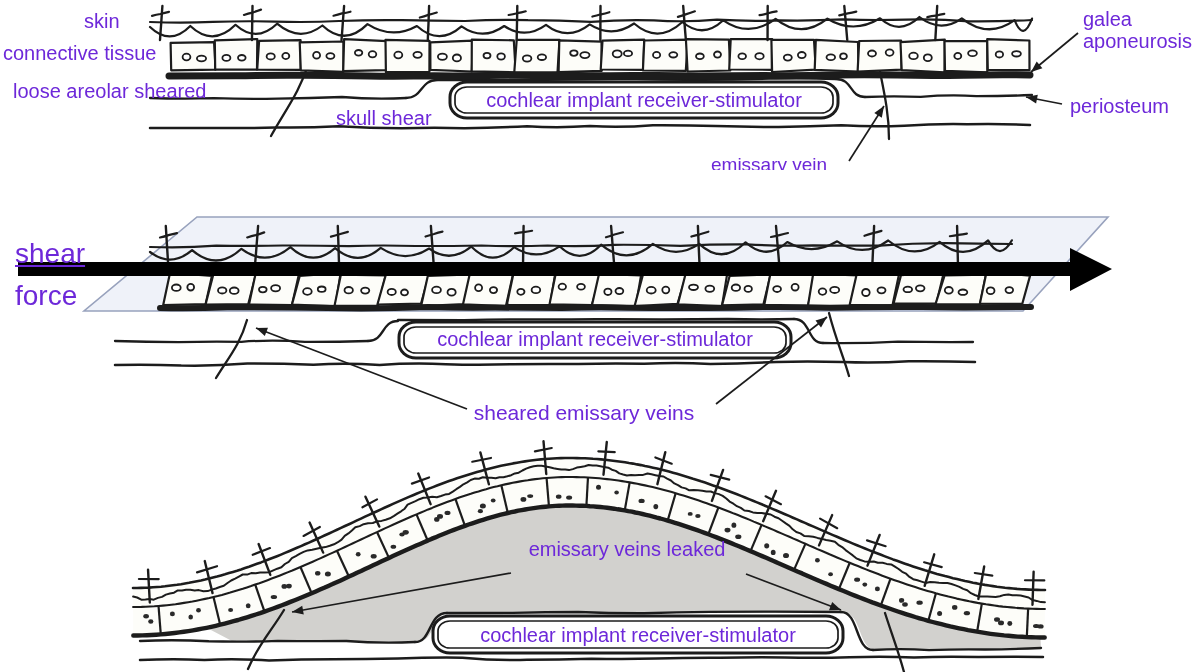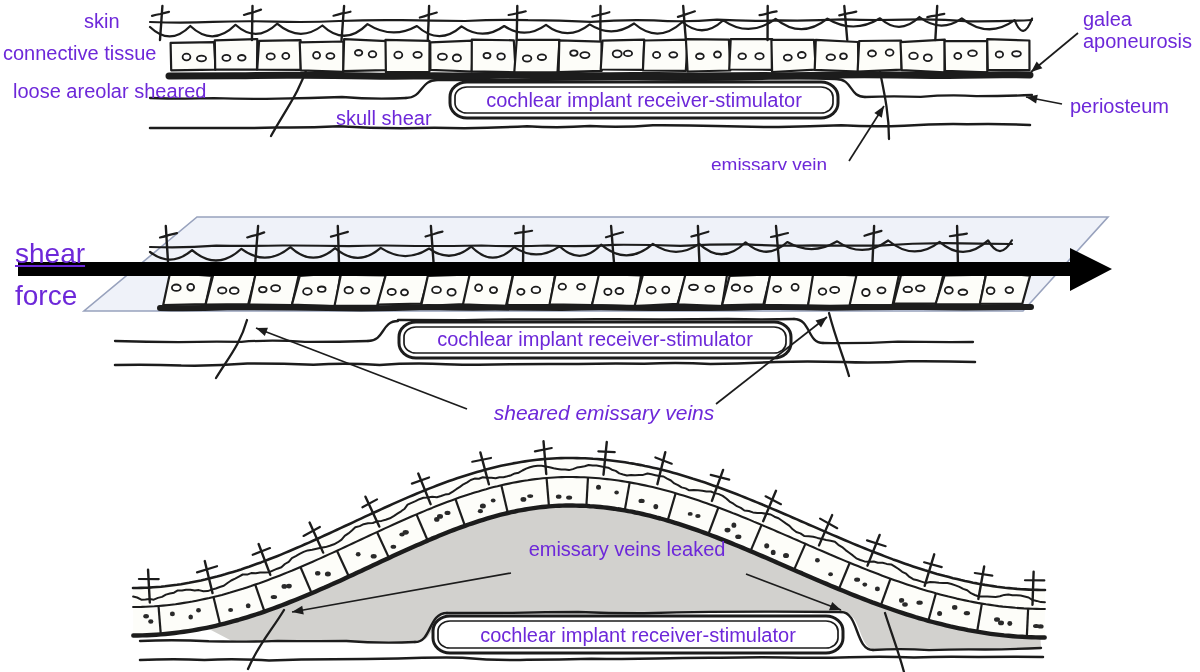--- a/index.html
+++ b/index.html
@@ -357,17 +357,17 @@
   <div class="lbl two-line" style="left:1083px;top:8px;">galea
 aponeurosis</div>
   <div class="lbl" style="left:1070px;top:95px;">periosteum</div>
   <div class="clipwrap" style="left:711px;top:155px;width:140px;">
     <div class="lbl-in">emissary vein</div>
   </div>
 
   <div class="lbl big" style="left:15px;top:238px;text-decoration:underline;">shear</div>
   <div class="lbl big" style="left:15px;top:280px;">force</div>
   <div class="lbl center" style="left:400px;top:328px;width:390px;">cochlear implant receiver-stimulator</div>
-  <div class="lbl center mid-label" style="left:454px;top:401px;width:300px;font-style:italic;">sheared emissary veins</div>
+  <div class="lbl center mid-label" style="left:434px;top:401px;width:300px;">sheared emissary veins</div>
 
   <div class="lbl center" style="left:477px;top:538px;width:300px;">emissary veins leaked</div>
   <div class="lbl center" style="left:440px;top:624px;width:396px;">cochlear implant receiver-stimulator</div>
 </div>
 
 </body></html>

